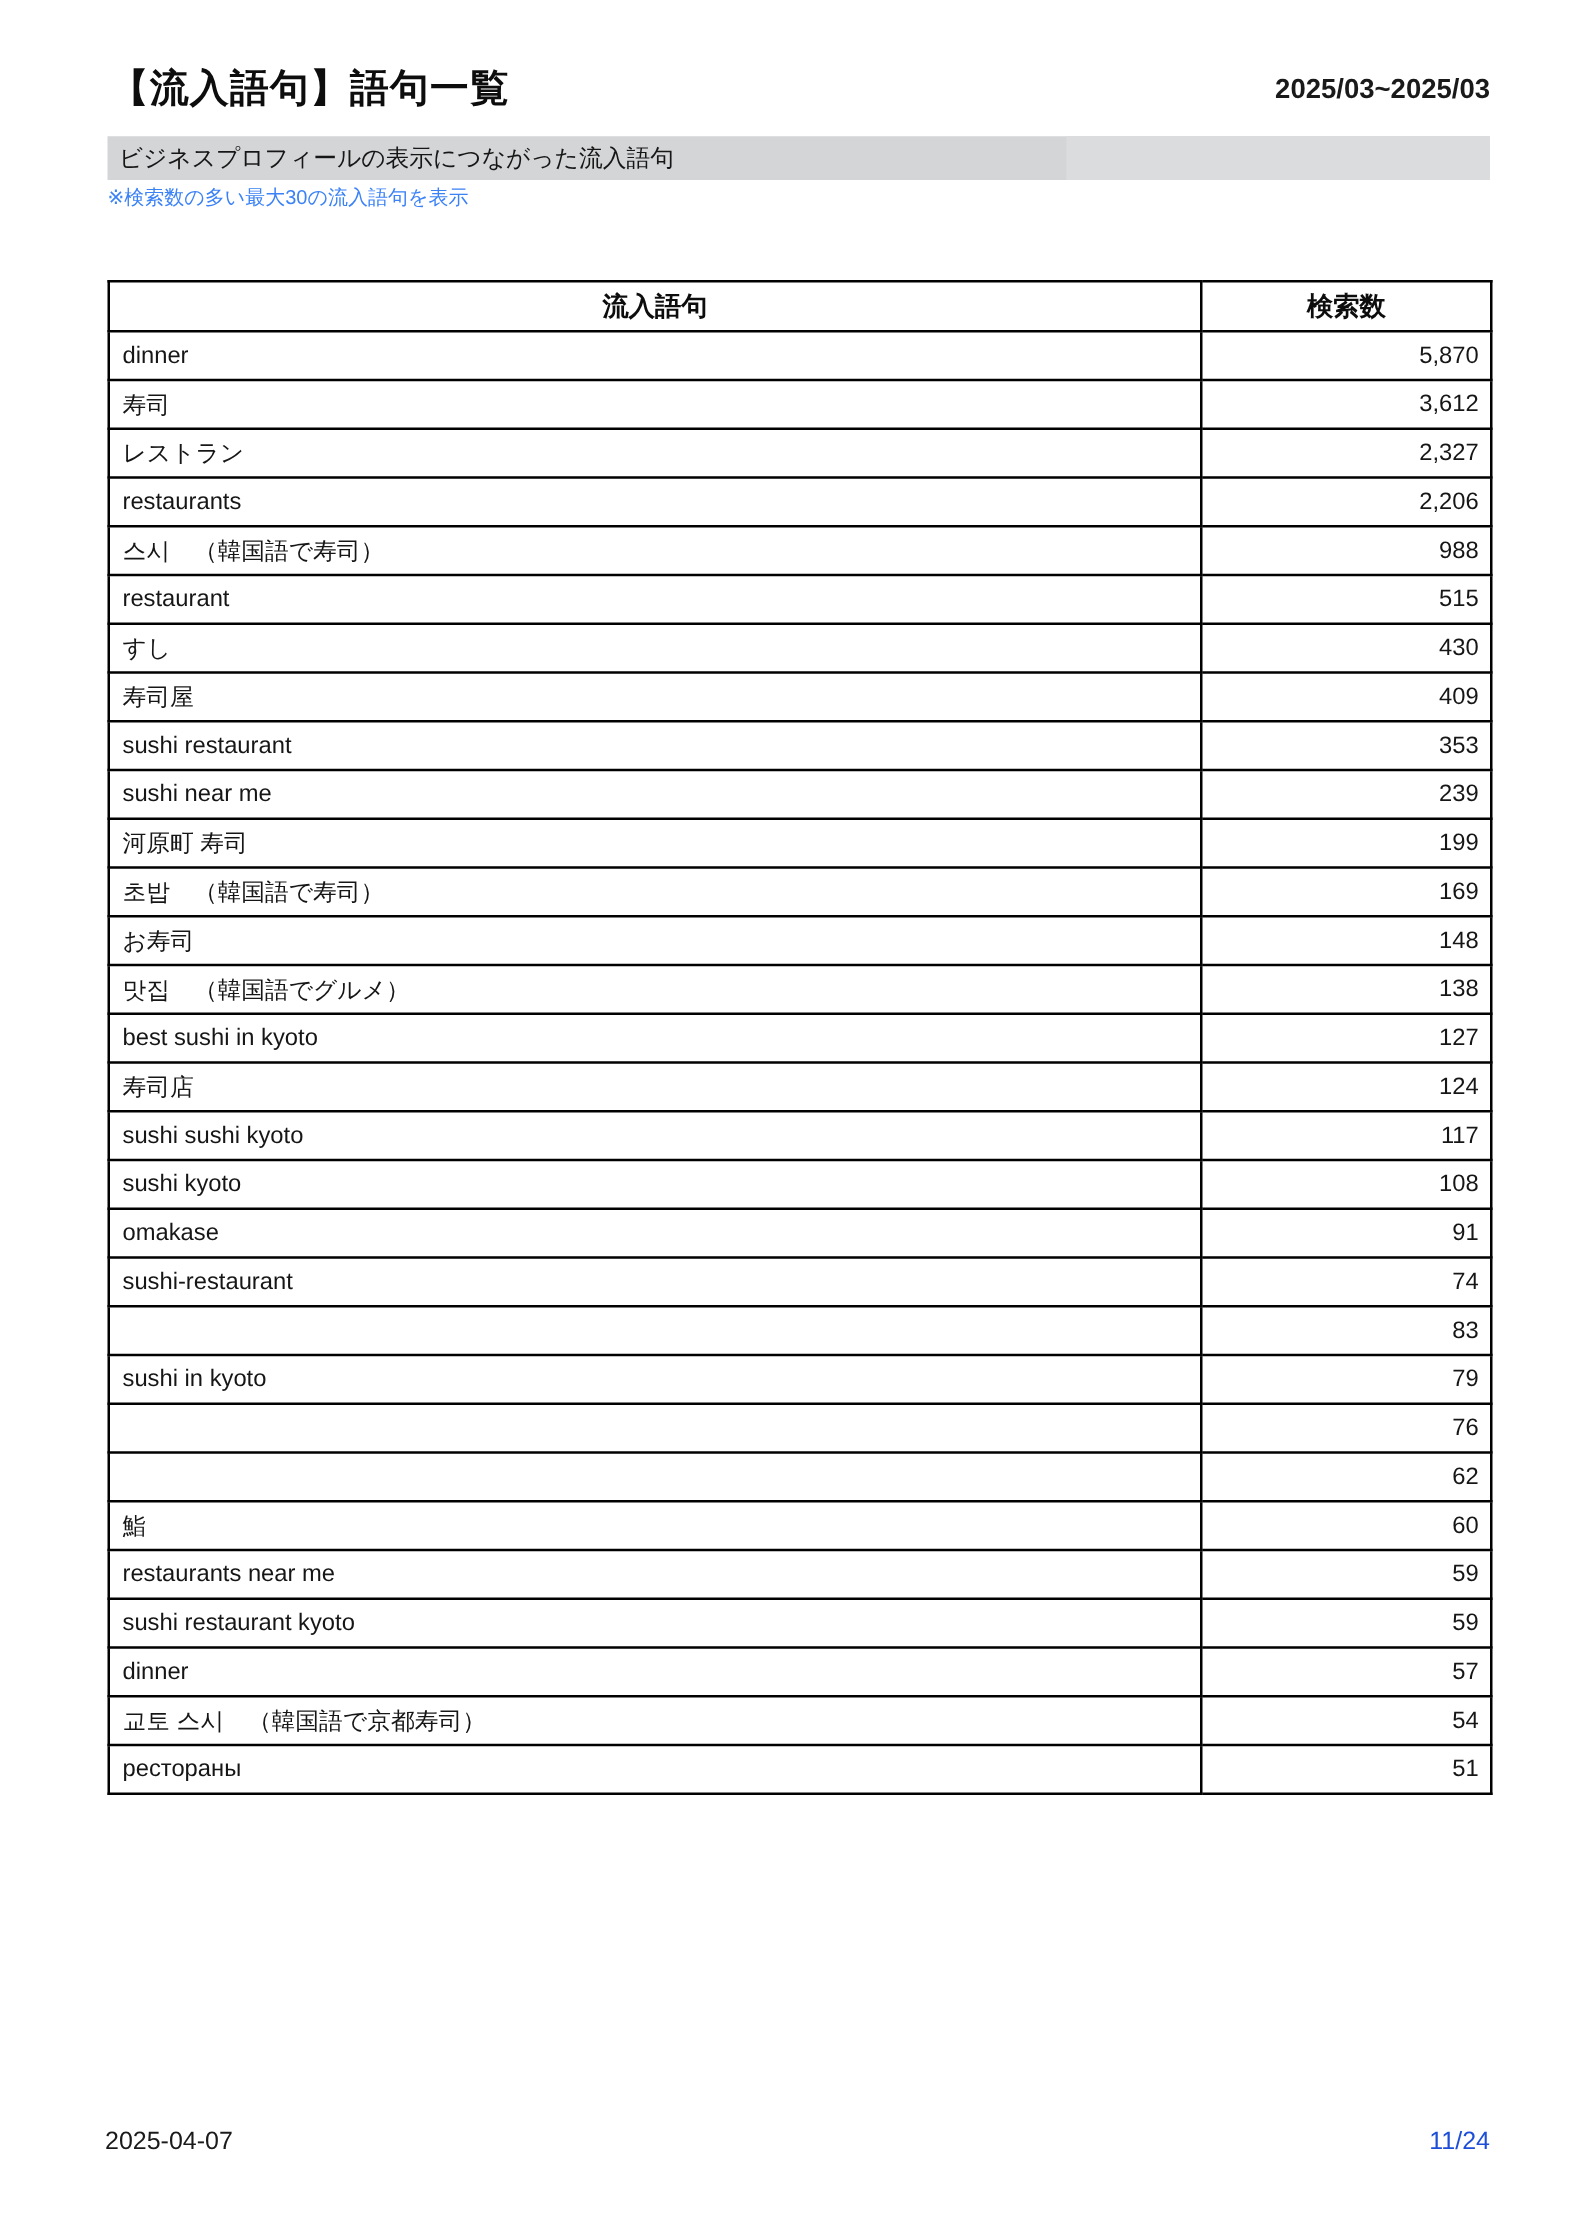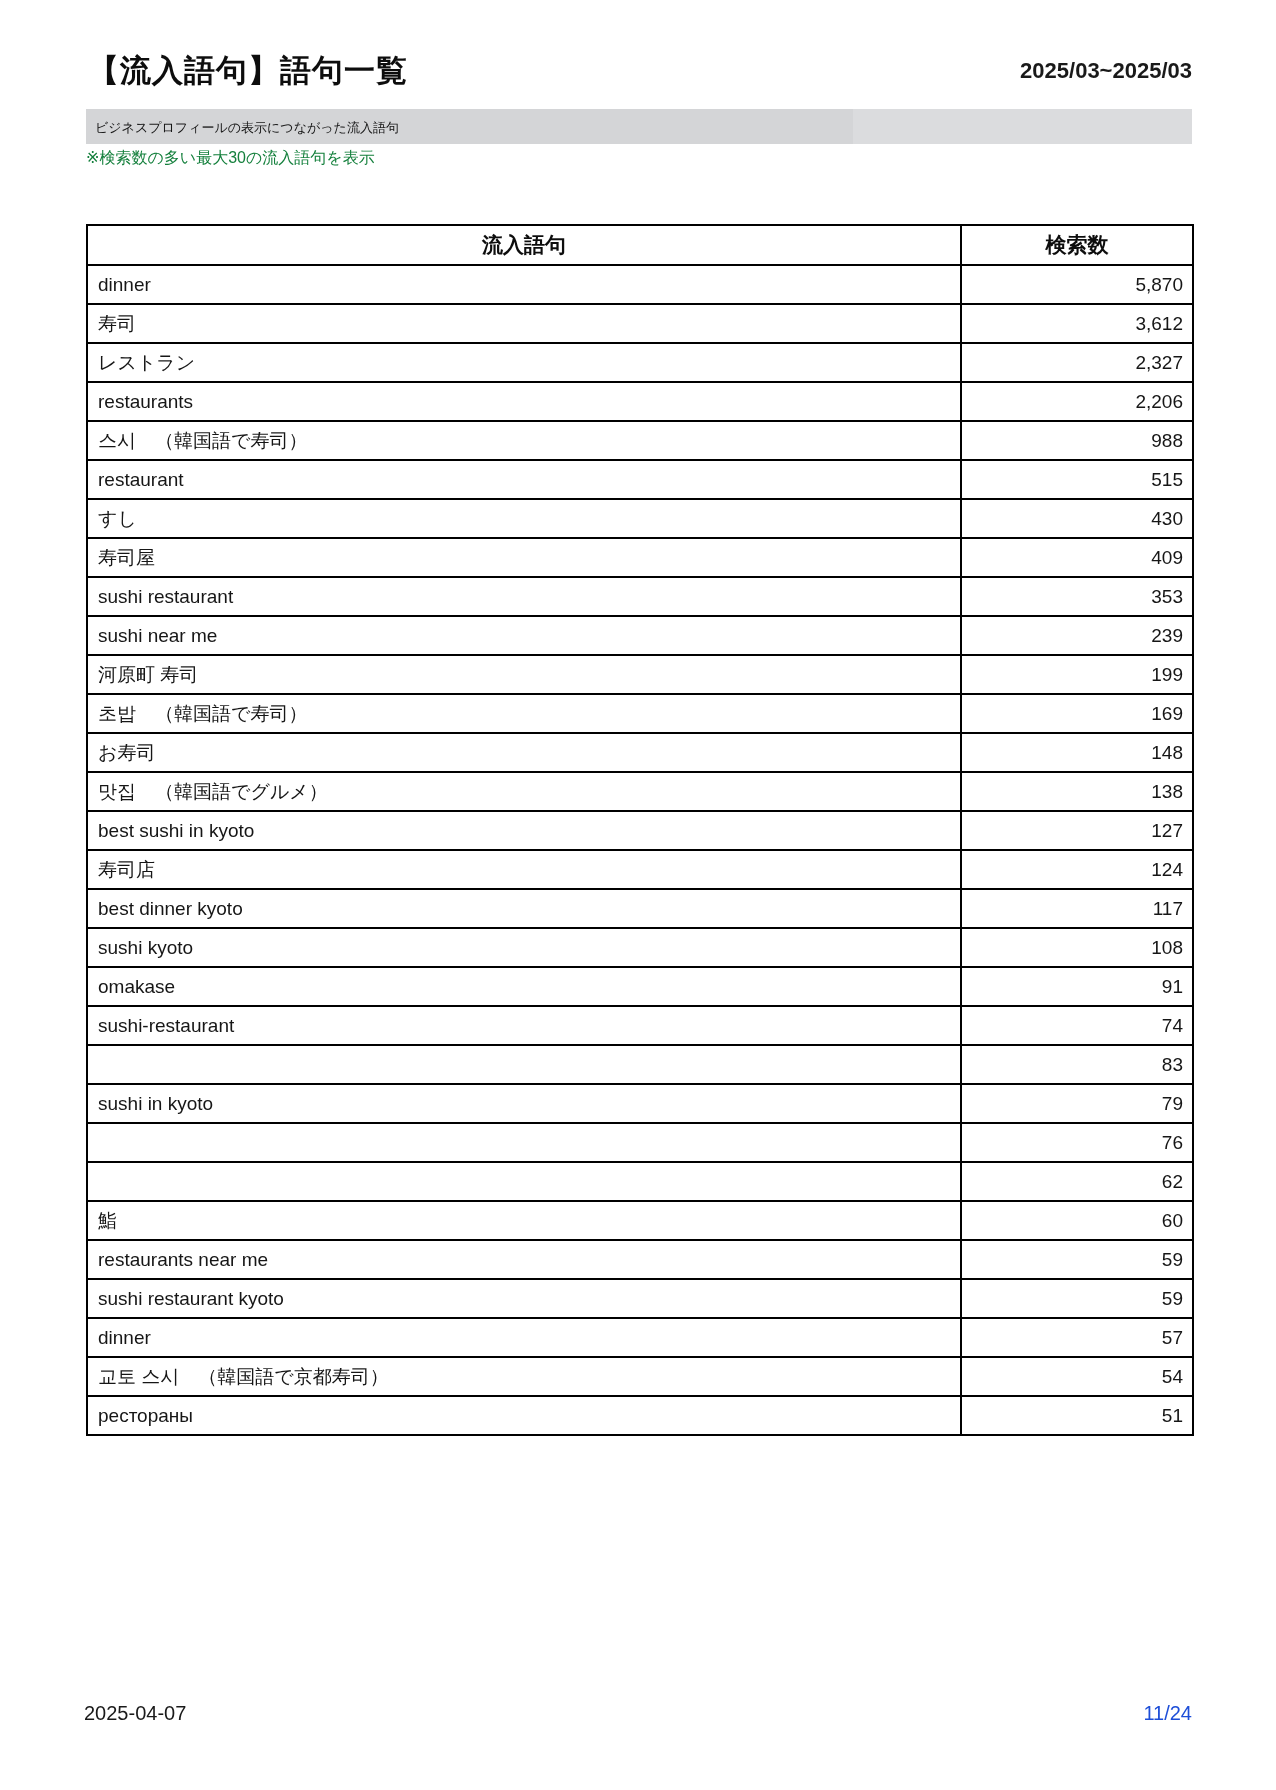--- a/index.html
+++ b/index.html
@@ -4,23 +4,23 @@
 <style>
   html,body{margin:0;padding:0;background:#ffffff;}
   body{font-family:"Liberation Sans","DejaVu Sans",sans-serif;color:#111;}
   .page{position:relative;width:1276px;height:1790px;background:#ffffff;overflow:hidden;}
 
   .title{position:absolute;left:88px;top:50px;font-size:31px;font-weight:bold;letter-spacing:1px;color:#0d0d0d;}
   .date-range{position:absolute;top:58px;right:84px;font-size:22px;color:#1a1a1a;font-weight:bold;}
 
   .section-bar{position:absolute;left:86px;top:109px;width:1106px;height:35px;background:#d4d5d7;}
   .section-bar .shade{position:absolute;left:767px;top:0;width:339px;height:35px;background:#dbdcde;}
-  .section-bar .label{position:absolute;left:9px;top:0;height:35px;line-height:37px;font-size:13px;color:#161616;white-space:nowrap;}
-
-  .note{position:absolute;left:86px;top:148px;font-size:16px;color:#15803d;}
+  .section-bar .label{position:absolute;left:9px;top:0;height:35px;line-height:37px;font-size:19px;color:#161616;white-space:nowrap;}
+
+  .note{position:absolute;left:86px;top:148px;font-size:16px;color:#3b82f6;}
 
   table.terms{position:absolute;left:86px;top:180px;width:1106px;border-collapse:collapse;table-layout:fixed;margin-top:44px;}
   table.terms col.c-term{width:874px;}
   table.terms col.c-count{width:232px;}
   table.terms th,table.terms td{border:2px solid #000;overflow:hidden;white-space:nowrap;}
   table.terms th{height:36px;font-size:21px;font-weight:bold;text-align:center;color:#0d0d0d;}
   table.terms td{height:35px;font-size:19px;color:#161616;}
   td.term{padding-left:10px;text-align:left;}
   td.count{padding-right:9px;text-align:right;font-size:20px;}
 
@@ -128,21 +128,21 @@
     <td class="term">best sushi in kyoto</td>
     <td class="count">127</td>
   </tr>
 
   <tr>
     <td class="term">寿司店</td>
     <td class="count">124</td>
   </tr>
 
   <tr>
-    <td class="term">best dinner kyoto</td>
+    <td class="term">sushi sushi kyoto</td>
     <td class="count">117</td>
   </tr>
 
   <tr>
     <td class="term">sushi kyoto</td>
     <td class="count">108</td>
   </tr>
 
   <tr>
     <td class="term">omakase</td>

